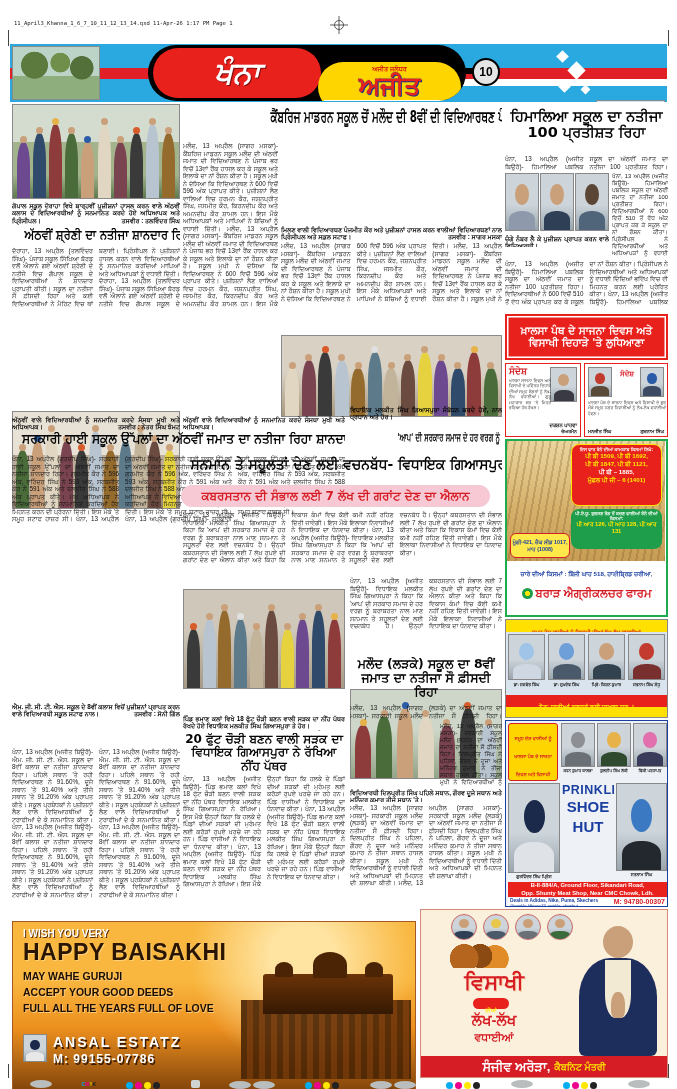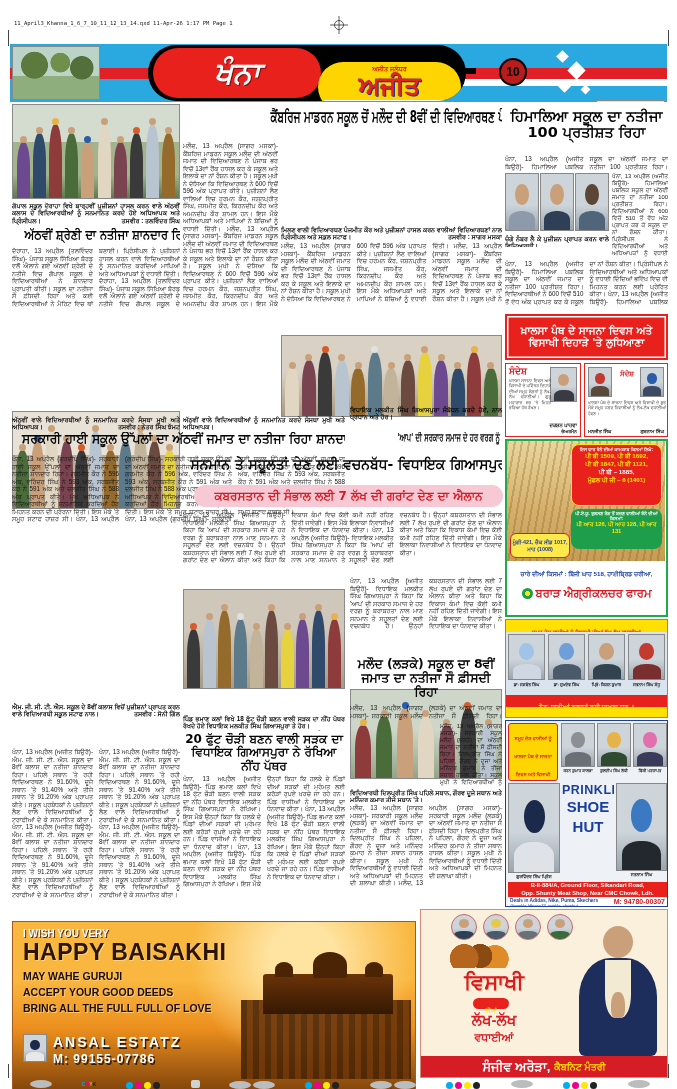--- a/index.html
+++ b/index.html
@@ -70,21 +70,21 @@
       <div class="blk" style="left:5px;top:3px;width:168px;height:50px;background:#e8211d;border-radius:25px;display:flex;align-items:center;justify-content:center">
         <span style="color:#fff;font-weight:800;font-size:30px;font-style:italic;text-shadow:1px 1px 0 #7a0b0b">ਖੰਨਾ</span>
       </div>
       <div class="blk" style="left:170px;top:17px;width:143px;height:50px;background:#ffd500;border-radius:25px;text-align:center">
         <div style="font-size:6.5px;font-weight:700;color:#d40f12;padding-top:3px">ਅਜੀਤ ਜਲੰਧਰ</div>
         <div style="font-size:25px;line-height:24px;font-weight:800;color:#e8211d;text-shadow:0 0 1px #1a3a8c,1px 1px 0 #1a3a8c">ਅਜੀਤ</div>
         <div style="position:absolute;left:6px;right:6px;bottom:2px;height:10px;background:#fff;color:#d40f12;font-size:6.5px;font-weight:700;line-height:10px">ਮੰਗਲਵਾਰ, 14 ਅਪ੍ਰੈਲ 2026</div>
       </div>
     </div>
     <div class="blk" style="left:452px;top:24px;width:14px;height:6px;background:#000"></div>
-    <div class="blk" style="left:489px;top:14px;width:28px;height:28px;background:#b91c1c;border:2.5px solid #000;border-radius:50%;display:flex;align-items:center;justify-content:center">
+    <div class="blk" style="left:462px;top:14px;width:28px;height:28px;background:#e5e5e5;border:2.5px solid #000;border-radius:50%;display:flex;align-items:center;justify-content:center">
       <span style="font-size:12px;font-weight:800;color:#000">10</span>
     </div>
   </div>
 
   <div class="blk ph" style="left:12px;top:88px;width:168px;height:95px;background:linear-gradient(180deg,#d3dccf 0 40%,#a3b38c 40% 75%,#5d7a4e)">
     <div class="pp" style="height:100%">
         <i style="--c: #6d4a8f; --h: #caa07a;"></i>
         <i style="--c: #2f4a6b; --h: #caa07a;"></i>
         <i style="--c: #8d3b3b; --h: #e8b24a;"></i>
         <i style="--c: #4a6b3a; --h: #caa07a;"></i>
@@ -197,21 +197,21 @@
   <div class="blk" style="left:12px;top:439px;width:333px;height:122px">
     <div class="bodytxt" style="column-count:3">ਖੰਨਾ, 13 ਅਪ੍ਰੈਲ (ਗੁਰਦੀਪ ਸਿੰਘ)- ਸਰਕਾਰੀ ਹਾਈ ਸਕੂਲ ਉੱਪਲਾਂ ਦਾ ਅੱਠਵੀਂ ਜਮਾਤ ਦਾ ਨਤੀਜਾ ਸ਼ਾਨਦਾਰ ਰਿਹਾ। ਗੁਰਮੀਤ ਕੌਰ ਨੇ 596 ਅੰਕ, ਵਰਿੰਦਰ ਸਿੰਘ ਨੇ 593 ਅੰਕ, ਸਰਬਜੀਤ ਕੌਰ ਨੇ 591 ਅੰਕ ਅਤੇ ਦਲਜੀਤ ਸਿੰਘ ਨੇ 588 ਅੰਕ ਪ੍ਰਾਪਤ ਕੀਤੇ। ਮੁੱਖ ਅਧਿਆਪਕ ਨੇ ਵਿਦਿਆਰਥੀਆਂ ਨੂੰ ਸਨਮਾਨਿਤ ਕਰਦਿਆਂ ਹੋਰ ਮਿਹਨਤ ਕਰਨ ਦੀ ਪ੍ਰੇਰਨਾ ਦਿੱਤੀ। ਇਸ ਮੌਕੇ 'ਤੇ ਸਮੂਹ ਸਟਾਫ ਹਾਜ਼ਰ ਸੀ। ਖੰਨਾ, 13 ਅਪ੍ਰੈਲ (ਗੁਰਦੀਪ ਸਿੰਘ)- ਸਰਕਾਰੀ ਹਾਈ ਸਕੂਲ ਉੱਪਲਾਂ ਦਾ ਅੱਠਵੀਂ ਜਮਾਤ ਦਾ ਨਤੀਜਾ ਸ਼ਾਨਦਾਰ ਰਿਹਾ। ਗੁਰਮੀਤ ਕੌਰ ਨੇ 596 ਅੰਕ, ਵਰਿੰਦਰ ਸਿੰਘ ਨੇ 593 ਅੰਕ, ਸਰਬਜੀਤ ਕੌਰ ਨੇ 591 ਅੰਕ ਅਤੇ ਦਲਜੀਤ ਸਿੰਘ ਨੇ 588 ਅੰਕ ਪ੍ਰਾਪਤ ਕੀਤੇ। ਮੁੱਖ ਅਧਿਆਪਕ ਨੇ ਵਿਦਿਆਰਥੀਆਂ ਨੂੰ ਸਨਮਾਨਿਤ ਕਰਦਿਆਂ ਹੋਰ ਮਿਹਨਤ ਕਰਨ ਦੀ ਪ੍ਰੇਰਨਾ ਦਿੱਤੀ। ਇਸ ਮੌਕੇ 'ਤੇ ਸਮੂਹ ਸਟਾਫ ਹਾਜ਼ਰ ਸੀ। ਖੰਨਾ, 13 ਅਪ੍ਰੈਲ (ਗੁਰਦੀਪ ਸਿੰਘ)- ਸਰਕਾਰੀ ਹਾਈ ਸਕੂਲ ਉੱਪਲਾਂ ਦਾ ਅੱਠਵੀਂ ਜਮਾਤ ਦਾ ਨਤੀਜਾ ਸ਼ਾਨਦਾਰ ਰਿਹਾ। ਗੁਰਮੀਤ ਕੌਰ ਨੇ 596 ਅੰਕ, ਵਰਿੰਦਰ ਸਿੰਘ ਨੇ 593 ਅੰਕ, ਸਰਬਜੀਤ ਕੌਰ ਨੇ 591 ਅੰਕ ਅਤੇ ਦਲਜੀਤ ਸਿੰਘ ਨੇ 588 ਅੰਕ ਪ੍ਰਾਪਤ ਕੀਤੇ। ਮੁੱਖ ਅਧਿਆਪਕ ਨੇ ਵਿਦਿਆਰਥੀਆਂ ਨੂੰ ਸਨਮਾਨਿਤ ਕਰਦਿਆਂ ਹੋਰ ਮਿਹਨਤ ਕਰਨ ਦੀ ਪ੍ਰੇਰਨਾ ਦਿੱਤੀ। ਇਸ ਮੌਕੇ 'ਤੇ ਸਮੂਹ ਸਟਾਫ ਹਾਜ਼ਰ ਸੀ।</div>
   </div>
 
   <div class="blk hl" style="left:347px;top:416px;width:155px;height:22px;font-size:11px">
     <span class="fit" style="transform: scaleX(0.605469);">'ਆਪ' ਦੀ ਸਰਕਾਰ ਸਮਾਜ ਦੇ ਹਰ ਵਰਗ ਨੂੰ ਬਰਾਬਰਤਾ ਨਾਲ ਮਾਣ</span>
   </div>
   <div class="blk hl" style="left:183px;top:440px;width:319px;height:26px;font-size:14.5px">
     <span class="fit" style="transform: scaleX(0.95509);">ਸਨਮਾਨ ਤੇ ਸਹੂਲਤਾਂ ਦੇਣ ਲਈ ਵਚਨਬੱਧ- ਵਿਧਾਇਕ ਗਿਆਸਪੁਰਾ</span>
   </div>
-  <div class="blk hl" style="left:194px;top:469px;width:309px;height:22px;font-size:12px;background:#f7c9d4;color:#d61c24;border-radius:11px;line-height:22px">
+  <div class="blk hl" style="left:181px;top:469px;width:309px;height:22px;font-size:12px;background:#f7c9d4;color:#d61c24;border-radius:11px;line-height:22px">
     <span class="fit" style="color:#d61c24">ਕਬਰਸਤਾਨ ਦੀ ਸੰਭਾਲ ਲਈ 7 ਲੱਖ ਦੀ ਗਰਾਂਟ ਦੇਣ ਦਾ ਐਲਾਨ</span>
   </div>
   <div class="blk" style="left:183px;top:495px;width:319px;height:64px">
     <div class="bodytxt" style="column-count:3">ਖੰਨਾ, 13 ਅਪ੍ਰੈਲ (ਅਜੀਤ ਬਿਊਰੋ)- ਵਿਧਾਇਕ ਮਲਕੀਤ ਸਿੰਘ ਗਿਆਸਪੁਰਾ ਨੇ ਕਿਹਾ ਕਿ 'ਆਪ' ਦੀ ਸਰਕਾਰ ਸਮਾਜ ਦੇ ਹਰ ਵਰਗ ਨੂੰ ਬਰਾਬਰਤਾ ਨਾਲ ਮਾਣ ਸਨਮਾਨ ਤੇ ਸਹੂਲਤਾਂ ਦੇਣ ਲਈ ਵਚਨਬੱਧ ਹੈ। ਉਨ੍ਹਾਂ ਕਬਰਸਤਾਨ ਦੀ ਸੰਭਾਲ ਲਈ 7 ਲੱਖ ਰੁਪਏ ਦੀ ਗਰਾਂਟ ਦੇਣ ਦਾ ਐਲਾਨ ਕੀਤਾ ਅਤੇ ਕਿਹਾ ਕਿ ਵਿਕਾਸ ਕੰਮਾਂ ਵਿਚ ਕੋਈ ਕਮੀ ਨਹੀਂ ਰਹਿਣ ਦਿੱਤੀ ਜਾਵੇਗੀ। ਇਸ ਮੌਕੇ ਇਲਾਕਾ ਨਿਵਾਸੀਆਂ ਨੇ ਵਿਧਾਇਕ ਦਾ ਧੰਨਵਾਦ ਕੀਤਾ। ਖੰਨਾ, 13 ਅਪ੍ਰੈਲ (ਅਜੀਤ ਬਿਊਰੋ)- ਵਿਧਾਇਕ ਮਲਕੀਤ ਸਿੰਘ ਗਿਆਸਪੁਰਾ ਨੇ ਕਿਹਾ ਕਿ 'ਆਪ' ਦੀ ਸਰਕਾਰ ਸਮਾਜ ਦੇ ਹਰ ਵਰਗ ਨੂੰ ਬਰਾਬਰਤਾ ਨਾਲ ਮਾਣ ਸਨਮਾਨ ਤੇ ਸਹੂਲਤਾਂ ਦੇਣ ਲਈ ਵਚਨਬੱਧ ਹੈ। ਉਨ੍ਹਾਂ ਕਬਰਸਤਾਨ ਦੀ ਸੰਭਾਲ ਲਈ 7 ਲੱਖ ਰੁਪਏ ਦੀ ਗਰਾਂਟ ਦੇਣ ਦਾ ਐਲਾਨ ਕੀਤਾ ਅਤੇ ਕਿਹਾ ਕਿ ਵਿਕਾਸ ਕੰਮਾਂ ਵਿਚ ਕੋਈ ਕਮੀ ਨਹੀਂ ਰਹਿਣ ਦਿੱਤੀ ਜਾਵੇਗੀ। ਇਸ ਮੌਕੇ ਇਲਾਕਾ ਨਿਵਾਸੀਆਂ ਨੇ ਵਿਧਾਇਕ ਦਾ ਧੰਨਵਾਦ ਕੀਤਾ।</div>
   </div>
   <div class="blk" style="left:350px;top:561px;width:152px;height:78px">
     <div class="bodytxt" style="column-count:2">ਖੰਨਾ, 13 ਅਪ੍ਰੈਲ (ਅਜੀਤ ਬਿਊਰੋ)- ਵਿਧਾਇਕ ਮਲਕੀਤ ਸਿੰਘ ਗਿਆਸਪੁਰਾ ਨੇ ਕਿਹਾ ਕਿ 'ਆਪ' ਦੀ ਸਰਕਾਰ ਸਮਾਜ ਦੇ ਹਰ ਵਰਗ ਨੂੰ ਬਰਾਬਰਤਾ ਨਾਲ ਮਾਣ ਸਨਮਾਨ ਤੇ ਸਹੂਲਤਾਂ ਦੇਣ ਲਈ ਵਚਨਬੱਧ ਹੈ। ਉਨ੍ਹਾਂ ਕਬਰਸਤਾਨ ਦੀ ਸੰਭਾਲ ਲਈ 7 ਲੱਖ ਰੁਪਏ ਦੀ ਗਰਾਂਟ ਦੇਣ ਦਾ ਐਲਾਨ ਕੀਤਾ ਅਤੇ ਕਿਹਾ ਕਿ ਵਿਕਾਸ ਕੰਮਾਂ ਵਿਚ ਕੋਈ ਕਮੀ ਨਹੀਂ ਰਹਿਣ ਦਿੱਤੀ ਜਾਵੇਗੀ। ਇਸ ਮੌਕੇ ਇਲਾਕਾ ਨਿਵਾਸੀਆਂ ਨੇ ਵਿਧਾਇਕ ਦਾ ਧੰਨਵਾਦ ਕੀਤਾ।</div>
   </div>
 
   <div class="blk ph" style="left:183px;top:563px;width:162px;height:134px;background:linear-gradient(180deg,#d6cfc2 0 35%,#b3a794 35% 80%,#8f8270)">
@@ -400,21 +400,21 @@
   <div class="blk sunset" style="left:12px;top:905px;width:404px;height:195px;border:1px solid #a55a22">
     <div class="gt-bands" style="left:228px;top:78px;width:170px;height:79px;opacity:.9"></div>
     <div class="gt-base" style="left:250px;top:52px;width:130px;height:40px"></div>
     <div class="gt-dome" style="left:300px;top:30px;width:34px;height:26px"></div>
     <div class="gt-dome" style="left:262px;top:40px;width:18px;height:15px"></div>
     <div class="gt-dome" style="left:352px;top:40px;width:18px;height:15px"></div>
     <div style="position:absolute;left:10px;top:6px;font-size:10px;font-weight:800;color:#fff;text-shadow:1px 1px 0 #5b2d06">I WISH YOU VERY</div>
     <div style="position:absolute;left:10px;top:17px;font-size:23px;font-weight:800;color:#2a1503;letter-spacing:.5px;text-shadow:1px 1px 0 #ffd27a">HAPPY BAISAKHI</div>
     <div style="position:absolute;left:10px;top:48px;font-size:10.5px;font-weight:800;color:#1a0e02;text-shadow:1px 1px 0 #ffca7a">MAY WAHE GURUJI</div>
     <div style="position:absolute;left:10px;top:64px;font-size:10.5px;font-weight:800;color:#1a0e02;text-shadow:1px 1px 0 #ffca7a">ACCEPT YOUR GOOD DEEDS</div>
-    <div style="position:absolute;left:10px;top:80px;font-size:10.5px;font-weight:800;color:#1a0e02;text-shadow:1px 1px 0 #ffca7a">BRING ALL THE FULL FULL OF LOVE</div>
+    <div style="position:absolute;left:10px;top:80px;font-size:10.5px;font-weight:800;color:#1a0e02;text-shadow:1px 1px 0 #ffca7a">FULL ALL THE YEARS FULL OF LOVE</div>
     <span class="portrait" style="position:absolute;left:10px;top:112px;width:24px;height:28px;--c:#e8e8e8;--h:#1b2a4a"></span>
     <div style="position:absolute;left:40px;top:112px;font-size:14px;font-weight:800;color:#fff;letter-spacing:2px;text-shadow:1.5px 1.5px 0 #3a1c04">ANSAL ESTATZ</div>
     <div style="position:absolute;left:40px;top:130px;font-size:12px;font-weight:800;color:#fff;letter-spacing:1px;text-shadow:1.5px 1.5px 0 #3a1c04">M: 99155-07786</div>
   </div>
 
   <div class="blk" style="left:420px;top:893px;width:248px;height:169px;background:#fbf0dc;border:1px solid #d88a7a">
     <span class="portrait circ" style="position:absolute;left:30px;top:4px;width:26px;height:26px;--c:#2f3f56;--h:#caa07a"></span>
     <span class="portrait circ" style="position:absolute;left:62px;top:4px;width:26px;height:26px;--c:#4a5a6a;--h:#e8c84a"></span>
     <span class="portrait circ" style="position:absolute;left:94px;top:4px;width:26px;height:26px;--c:#6b6f76;--h:#caa07a"></span>
     <span class="portrait circ" style="position:absolute;left:126px;top:4px;width:26px;height:26px;--c:#3a6b3a;--h:#caa07a"></span>

